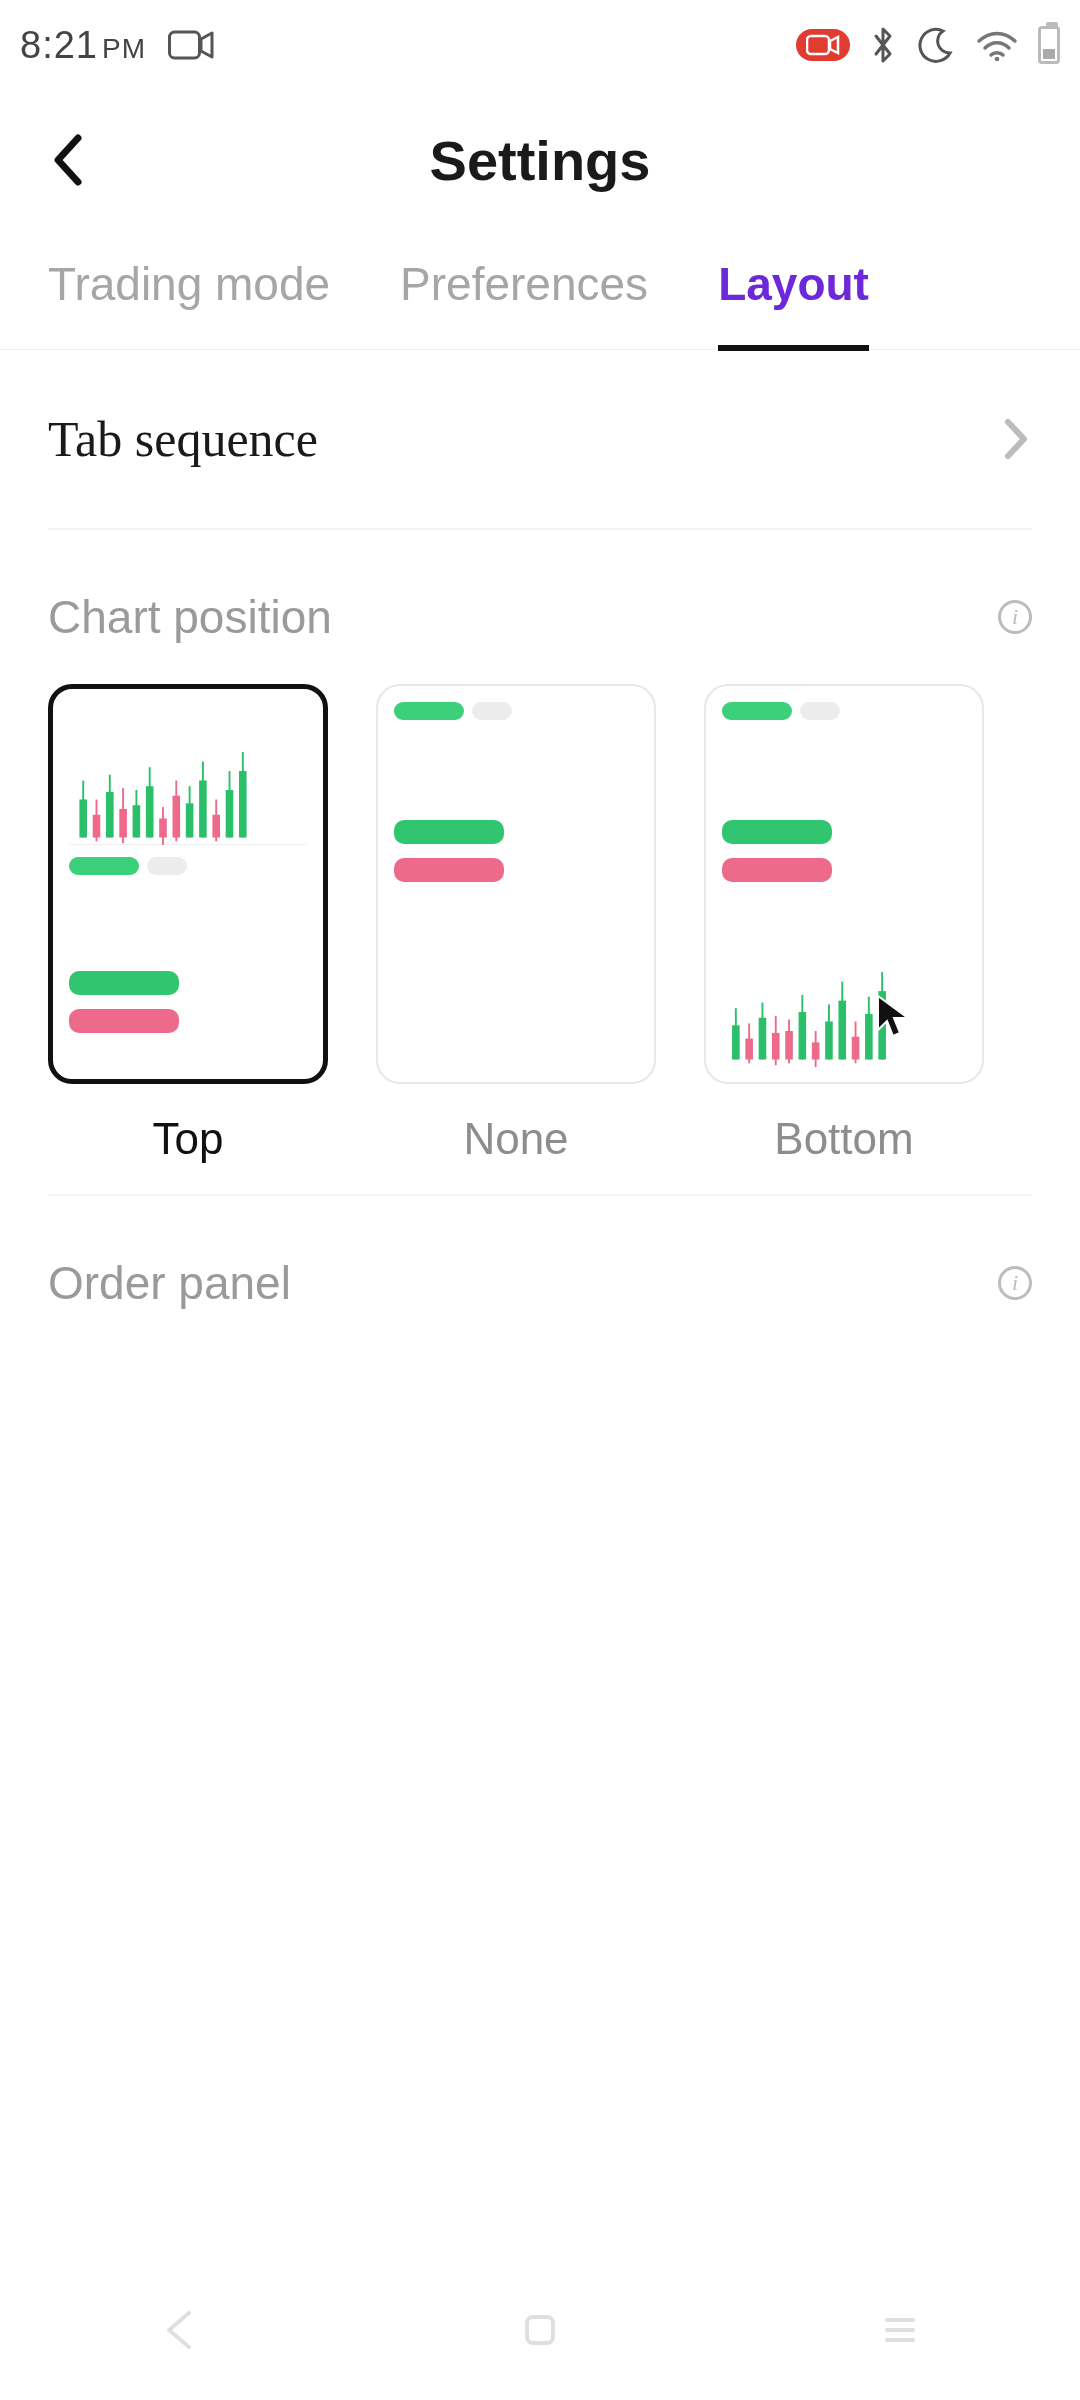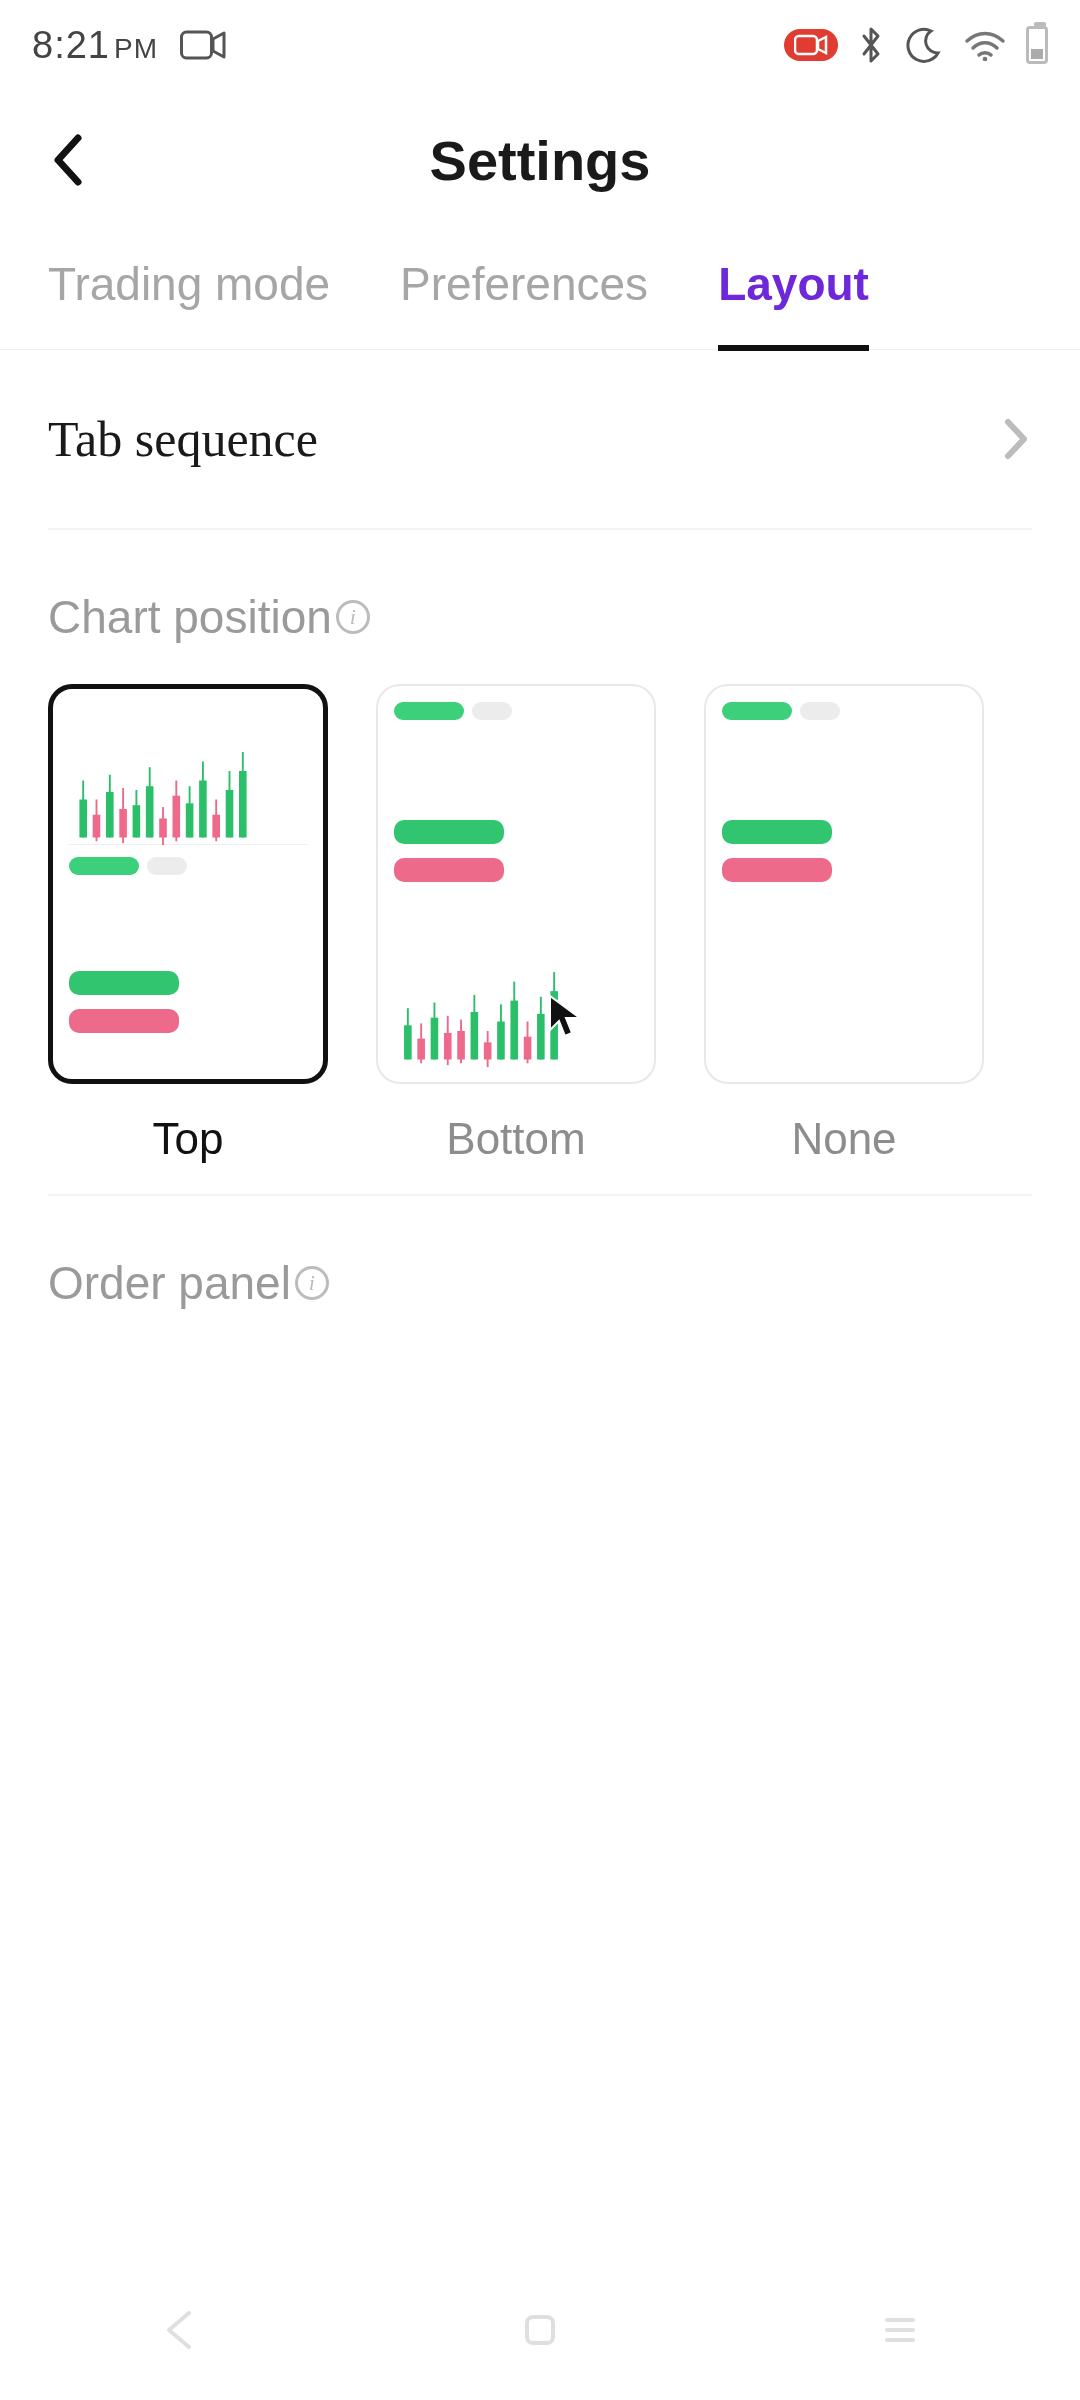--- a/index.html
+++ b/index.html
@@ -1,18 +1,18 @@
 <!DOCTYPE html>
 <html><head>
 <meta charset="utf-8">
 <style>
   * { box-sizing: border-box; margin: 0; padding: 0; }
   html, body { width: 1080px; height: 2400px; background: #fff; font-family: -apple-system, "Helvetica Neue", Arial, sans-serif; color: #1a1a1a; }
   
-  .status-bar { height: 90px; display: flex; align-items: center; justify-content: space-between; padding: 0 32px; font-size: 38px; }
+  .status-bar { height: 90px; display: flex; align-items: center; justify-content: space-between; padding: 0 20px; font-size: 38px; }
   .status-left { display: flex; align-items: center; gap: 22px; color: #444; }
   .status-time { font-weight: 500; letter-spacing: 1px; }
   .status-time .ampm { font-size: 28px; margin-left: 4px; }
   .status-right { display: flex; align-items: center; gap: 20px; }
   .rec-badge { background: #e03c31; border-radius: 18px; padding: 4px 10px; display:flex; align-items:center; }
   .batt { width: 22px; height: 38px; border: 3px solid #bbb; border-radius: 4px; position: relative; }
   .batt::before { content:""; position:absolute; top:-7px; left:5px; width:12px; height:5px; background:#bbb; border-radius:2px;}
   .batt::after { content:""; position:absolute; bottom:2px; left:2px; right:2px; height:10px; background:#aaa; }
   
   .header { display:flex; align-items:center; justify-content:center; position:relative; height:140px; }
@@ -22,21 +22,21 @@
   .tabs { display:flex; gap: 70px; padding: 0 48px; height: 120px; align-items: center; border-bottom: 1px solid #f0f0f0; }
   .tab { font-size: 46px; font-weight: 500; color: #a6a6a6; position: relative; padding-bottom: 12px; }
   .tab.active { color: #6d28d9; font-weight: 700; }
   .tab.active::after { content:""; position:absolute; left:0; right:0; bottom:-28px; height:6px; background:#111; }
   
   .row { display:flex; align-items:center; justify-content:space-between; padding: 60px 48px; font-family: Liberation Serif, serif; }
   .row-label { font-size: 50px; font-weight: 500; }
   .section-divider { height: 2px; background: #f3f3f3; margin: 0 48px; }
   
   .section { padding: 60px 48px 30px; }
-  .section-title { font-size: 46px; color: #9a9a9a; display:flex; align-items:center; gap:4px; margin-bottom: 40px; }
+  .section-title { font-size: 46px; color: #9a9a9a; display:flex; align-items:center; gap:12px; margin-bottom: 40px; justify-content: space-between; }
   .info-circle { width:34px; height:34px; border:3px solid #bcbcbc; border-radius:50%; display:inline-flex; align-items:center; justify-content:center; font-size:22px; color:#bcbcbc; font-style: italic; font-family: serif;}
   .options { display:flex; gap: 48px; }
   .option { display:flex; flex-direction:column; align-items:center; gap: 30px; }
   .card { width: 280px; height: 400px; border: 2px solid #e8e8e8; border-radius: 24px; background: #fff; position: relative; overflow: hidden; padding: 16px; display:flex; flex-direction:column; }
   .card.selected { border: 5px solid #111; }
   .option-label { font-size: 44px; font-weight: 500; color:#8d8d8d; }
   .option.sel .option-label { color:#111; }
   
   .card-sm { height: 400px; }
   .card .hbar { height: 20px; border-radius: 10px; }
@@ -192,20 +192,34 @@
       </div>
       <span class="option-label">Top</span>
     </div>
 
     <div class="option">
       <div class="card">
         <div class="panel-top">
           <div class="hbar pill-green a"></div>
           <div class="hbar pill-grey b"></div>
         </div>
+        <div class="panel-rows" style="margin-top:60px;">
+          <div class="hbar pill-green-d" style="width:110px; height:24px;"></div>
+          <div class="hbar pill-pink" style="width:110px; height:24px;"></div>
+        </div>
+      </div>
+      <span class="option-label">None</span>
+    </div>
+
+    <div class="option">
+      <div class="card">
+        <div class="panel-top">
+          <div class="hbar pill-green a"></div>
+          <div class="hbar pill-grey b"></div>
+        </div>
         <div class="panel-rows" style="margin-top:60px; margin-bottom:12px;">
           <div class="hbar pill-green-d" style="width:110px; height:24px;"></div>
           <div class="hbar pill-pink" style="width:110px; height:24px;"></div>
         </div>
         <div class="chart-area" style="border:none; margin-top:auto; margin-bottom:0;">
           <div class="candles">
             <div class="candle cg" style="height:36px;">
                 <div class="wick" style="height:54px; bottom:0; background:#2bbf6a;"></div>
               </div>
             <div class="candle cr" style="height:22px;">
@@ -245,34 +259,20 @@
         </div>
         <span class="cursor-ptr" style="bottom:44px; right:70px;">
           <svg width="38" height="46" viewBox="0 0 38 46">
               <path d="M4 4 L4 38 L13 29 L19 44 L26 41 L20 26 L34 26 Z" fill="#111" stroke="#fff" stroke-width="2"></path>
             </svg>
         </span>
       </div>
       <span class="option-label">Bottom</span>
     </div>
 
-    <div class="option">
-      <div class="card">
-        <div class="panel-top">
-          <div class="hbar pill-green a"></div>
-          <div class="hbar pill-grey b"></div>
-        </div>
-        <div class="panel-rows" style="margin-top:60px;">
-          <div class="hbar pill-green-d" style="width:110px; height:24px;"></div>
-          <div class="hbar pill-pink" style="width:110px; height:24px;"></div>
-        </div>
-      </div>
-      <span class="option-label">None</span>
-    </div>
-
   </div>
 </div>
 <div class="section-divider"></div>
 
 <div class="section">
   <div class="section-title">
     <span>Order panel</span>
     <span class="info-circle">i</span>
   </div>
   <div class="options">

